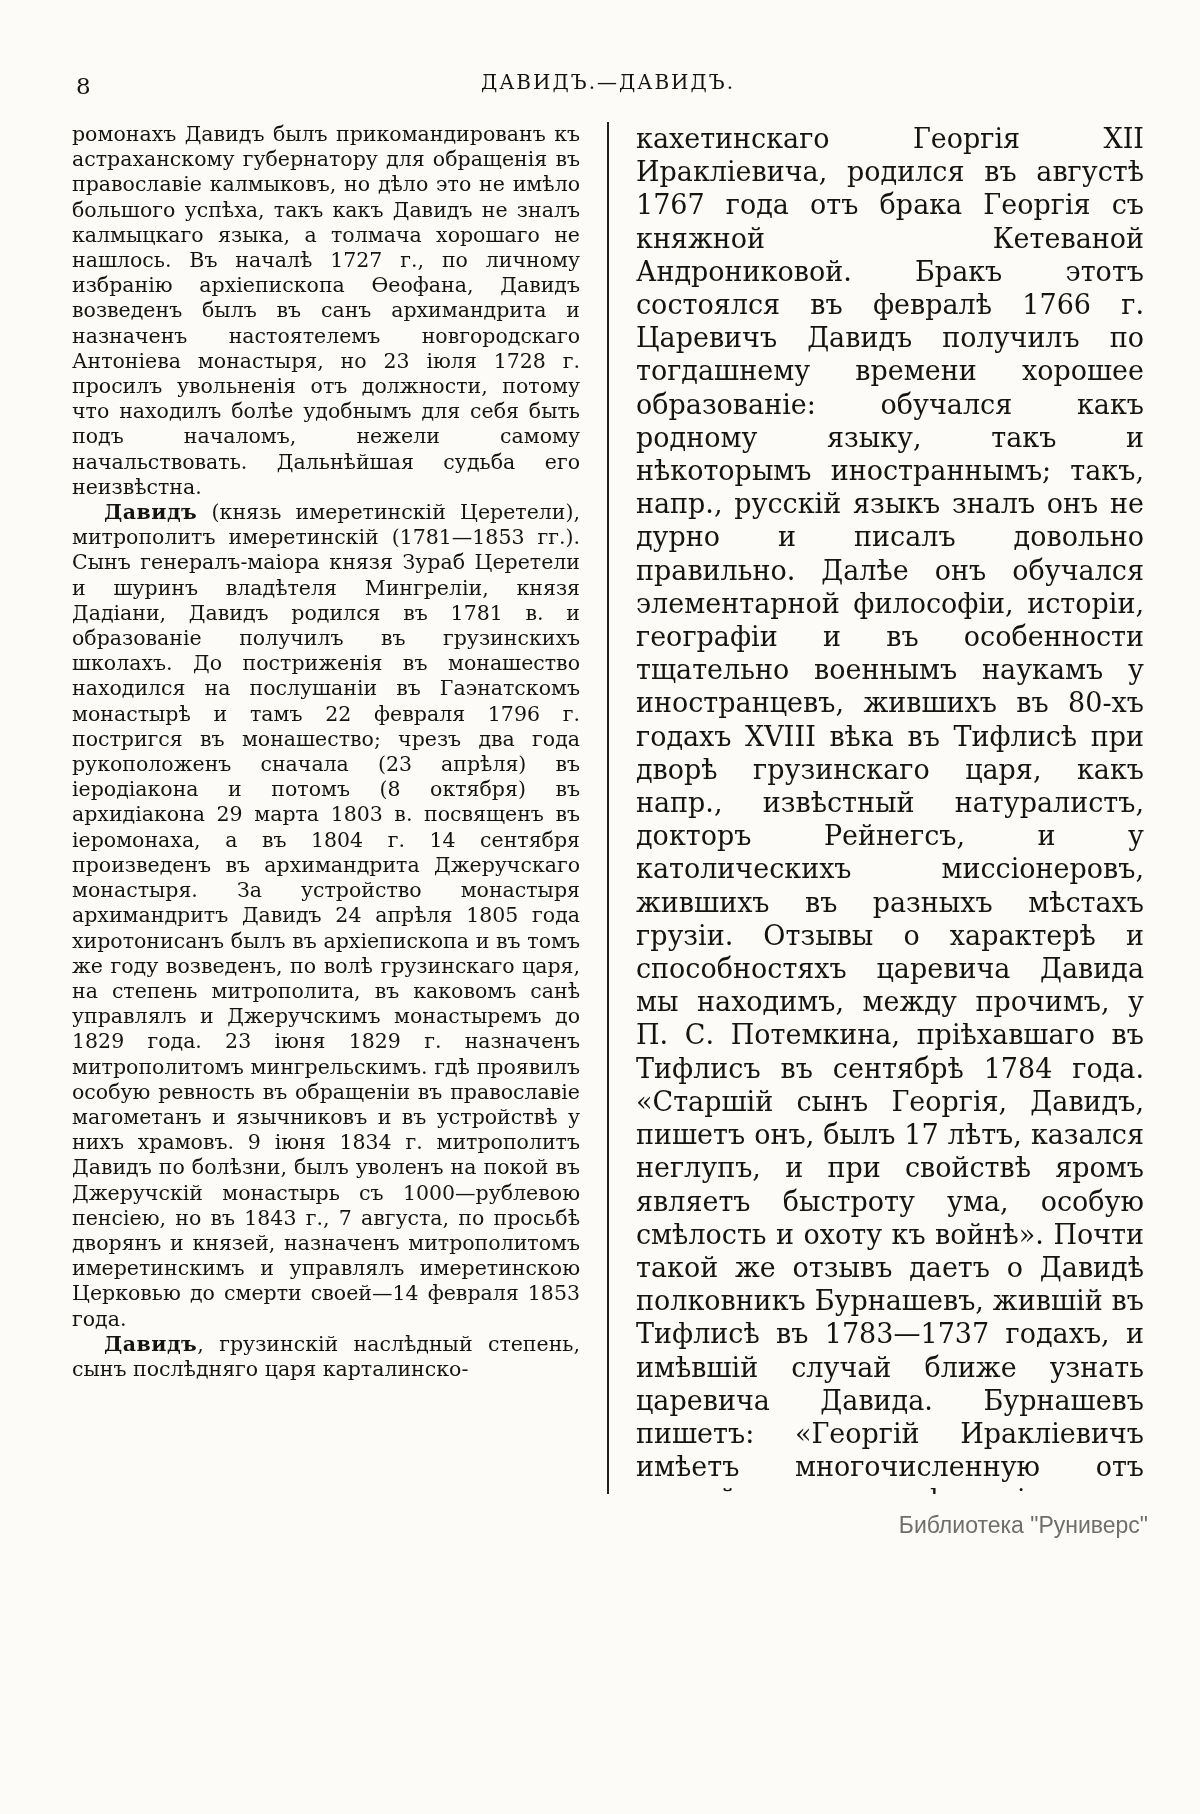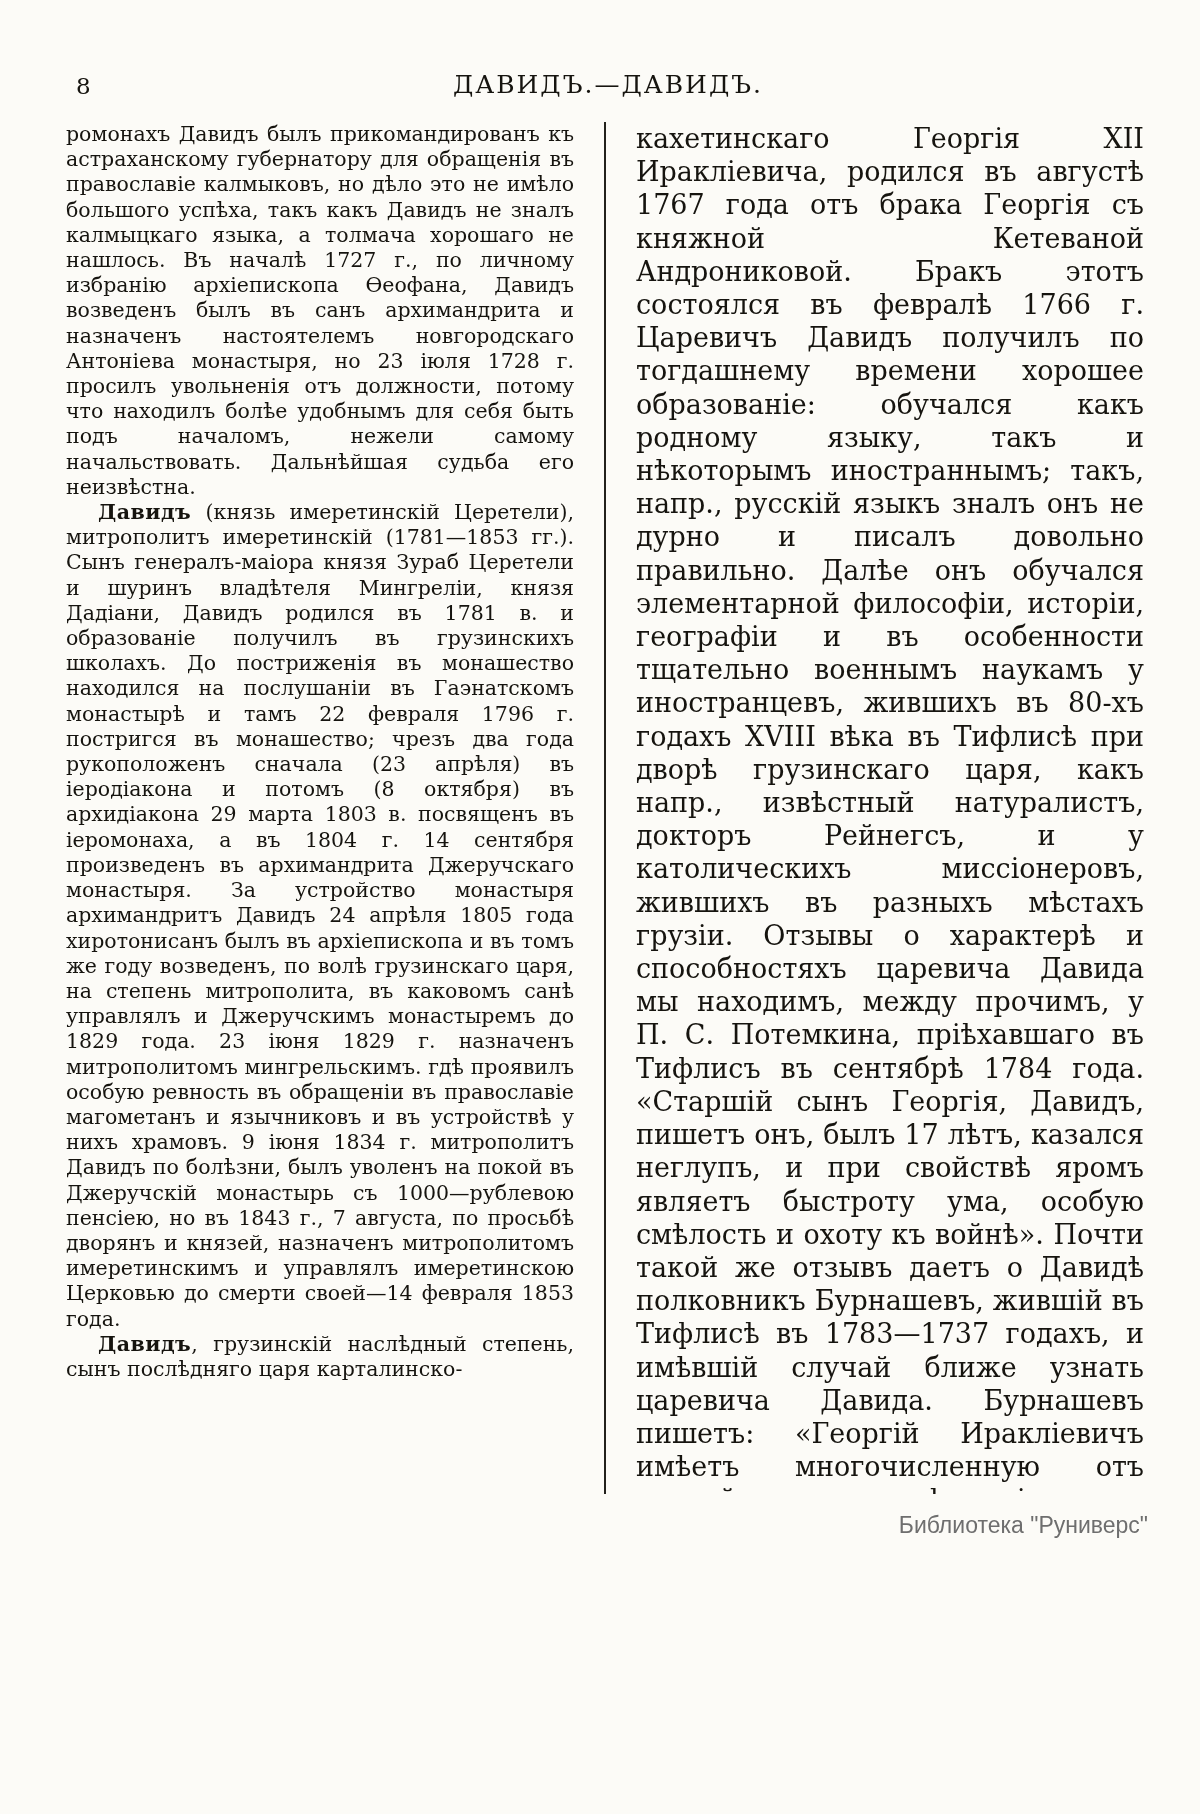--- a/index.html
+++ b/index.html
@@ -8,23 +8,23 @@
   .page {
     position: relative;
     width: 1200px; height: 1814px;
     background: #fcfbf7;
     color: #16140f;
     font-family: "DejaVu Serif", "Liberation Serif", serif;
     overflow: hidden;
   }
   .page-header { position: absolute; top: 70px; left: 72px; right: 56px; height: 36px; }
   .page-number { position: absolute; left: 4px; top: 3px; font-size: 23px; }
-  .running-title { display: block; text-align: center; font-size: 25px; letter-spacing: 2px; }
+  .running-title { display: block; text-align: center; font-size: 20px; letter-spacing: 2px; }
   .columns {
-    position: absolute; top: 122px; left: 66px; right: 56px; height: 1372px;
+    position: absolute; top: 122px; left: 72px; right: 56px; height: 1372px;
     display: flex; justify-content: space-between;
   }
   .column {
     width: 508px; height: 100%; overflow: hidden;
     font-size: 22px; line-height: 1.23; text-align: justify;
   }
   .divider { width: 2px; background: #23211c; height: 100%; }
   .para { margin: 0; }
   .para.entry { text-indent: 32px; }
   .para.entry b { letter-spacing: 0.5px; }

